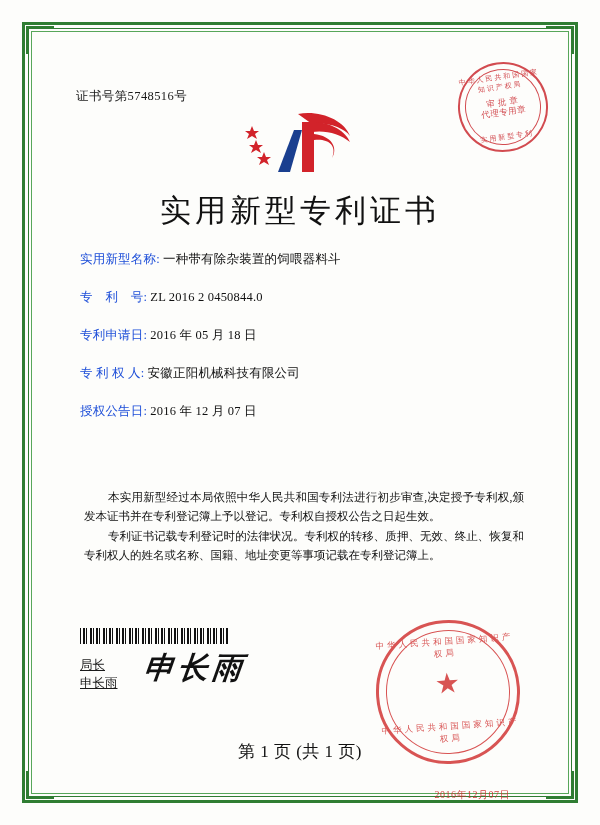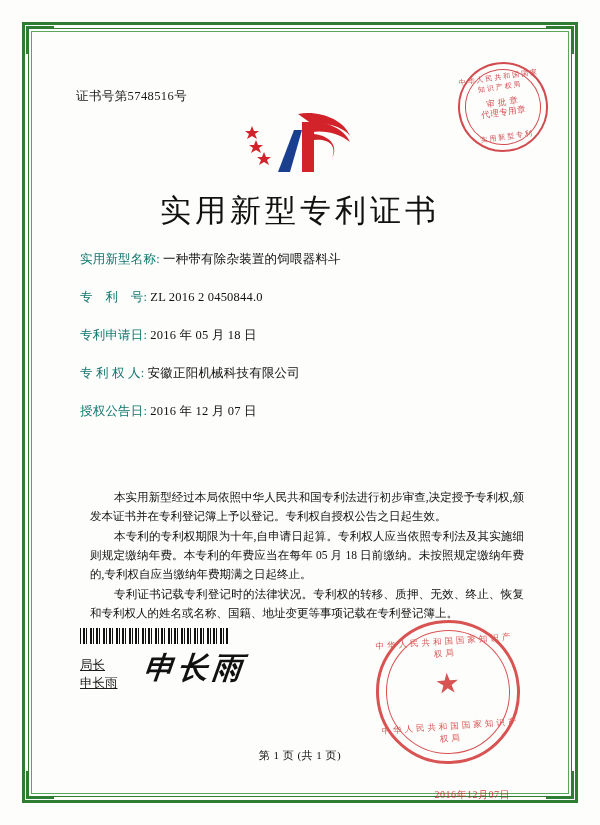--- a/index.html
+++ b/index.html
@@ -157,21 +157,21 @@
     top: 202px;
     font-size: 12.5px;
     line-height: 1.2;
   }
   .field-row {
     margin-bottom: 23px;
     white-space: nowrap;
   }
   .field-label {
     display: inline-block;
-    color: #0f766e;
+    color: #1d4ed8;
     letter-spacing: 0.2px;
     text-align: center;
   }
   .field-value {
     display: inline-block;
     color: #111;
     letter-spacing: 0.2px;
     text-align: right;
   }
 
@@ -180,21 +180,21 @@
     position: absolute;
     left: 28px;
     right: 24px;
     top: 438px;
     font-size: 11.5px;
     line-height: 1.62;
     text-align: justify;
     color: #111;
   }
   .paragraphs p {
-    margin: 0 0 2px 10px;
+    margin: 0 0 2px 4px;
     text-indent: 24px;
   }
 
   
   .barcode {
     position: absolute;
     left: 28px;
     top: 578px;
     width: 148px;
     height: 16px;
@@ -283,21 +283,21 @@
     margin-top: 48px;
   }
 
   
   .footer {
     position: absolute;
     left: 0;
     right: 0;
     bottom: 12px;
     text-align: center;
-    font-size: 11px;
+    font-size: 17px;
     color: #111;
     letter-spacing: 0.5px;
   }
 </style>
 </head>
 <body>
 
 <div class="page">
 
   <div class="frame-outer"></div>
@@ -360,21 +360,20 @@
         <span class="field-value">安徽正阳机械科技有限公司</span>
       </div>
       <div class="field-row">
         <span class="field-label">授权公告日:</span>
         <span class="field-value">2016 年 12 月 07 日</span>
       </div>
     </div>
 
     <div class="paragraphs">
       <p>本实用新型经过本局依照中华人民共和国专利法进行初步审查,决定授予专利权,颁发本证书并在专利登记簿上予以登记。专利权自授权公告之日起生效。</p>
-      <p>本专利的专利权期限为十年,自申请日起算。专利权人应当依照专利法及其实施细则规定缴纳年费。本专利的年费应当在每年 05 月 18 日前缴纳。未按照规定缴纳年费的,专利权自应当缴纳年费期满之日起终止。</p>
       <p>专利证书记载专利登记时的法律状况。专利权的转移、质押、无效、终止、恢复和专利权人的姓名或名称、国籍、地址变更等事项记载在专利登记簿上。</p>
     </div>
 
     <div class="barcode"></div>
 
     <div class="sig-block">
       <div>局长</div>
       <div>申长雨</div>
     </div>
     <div class="sig-script">申长雨</div>

